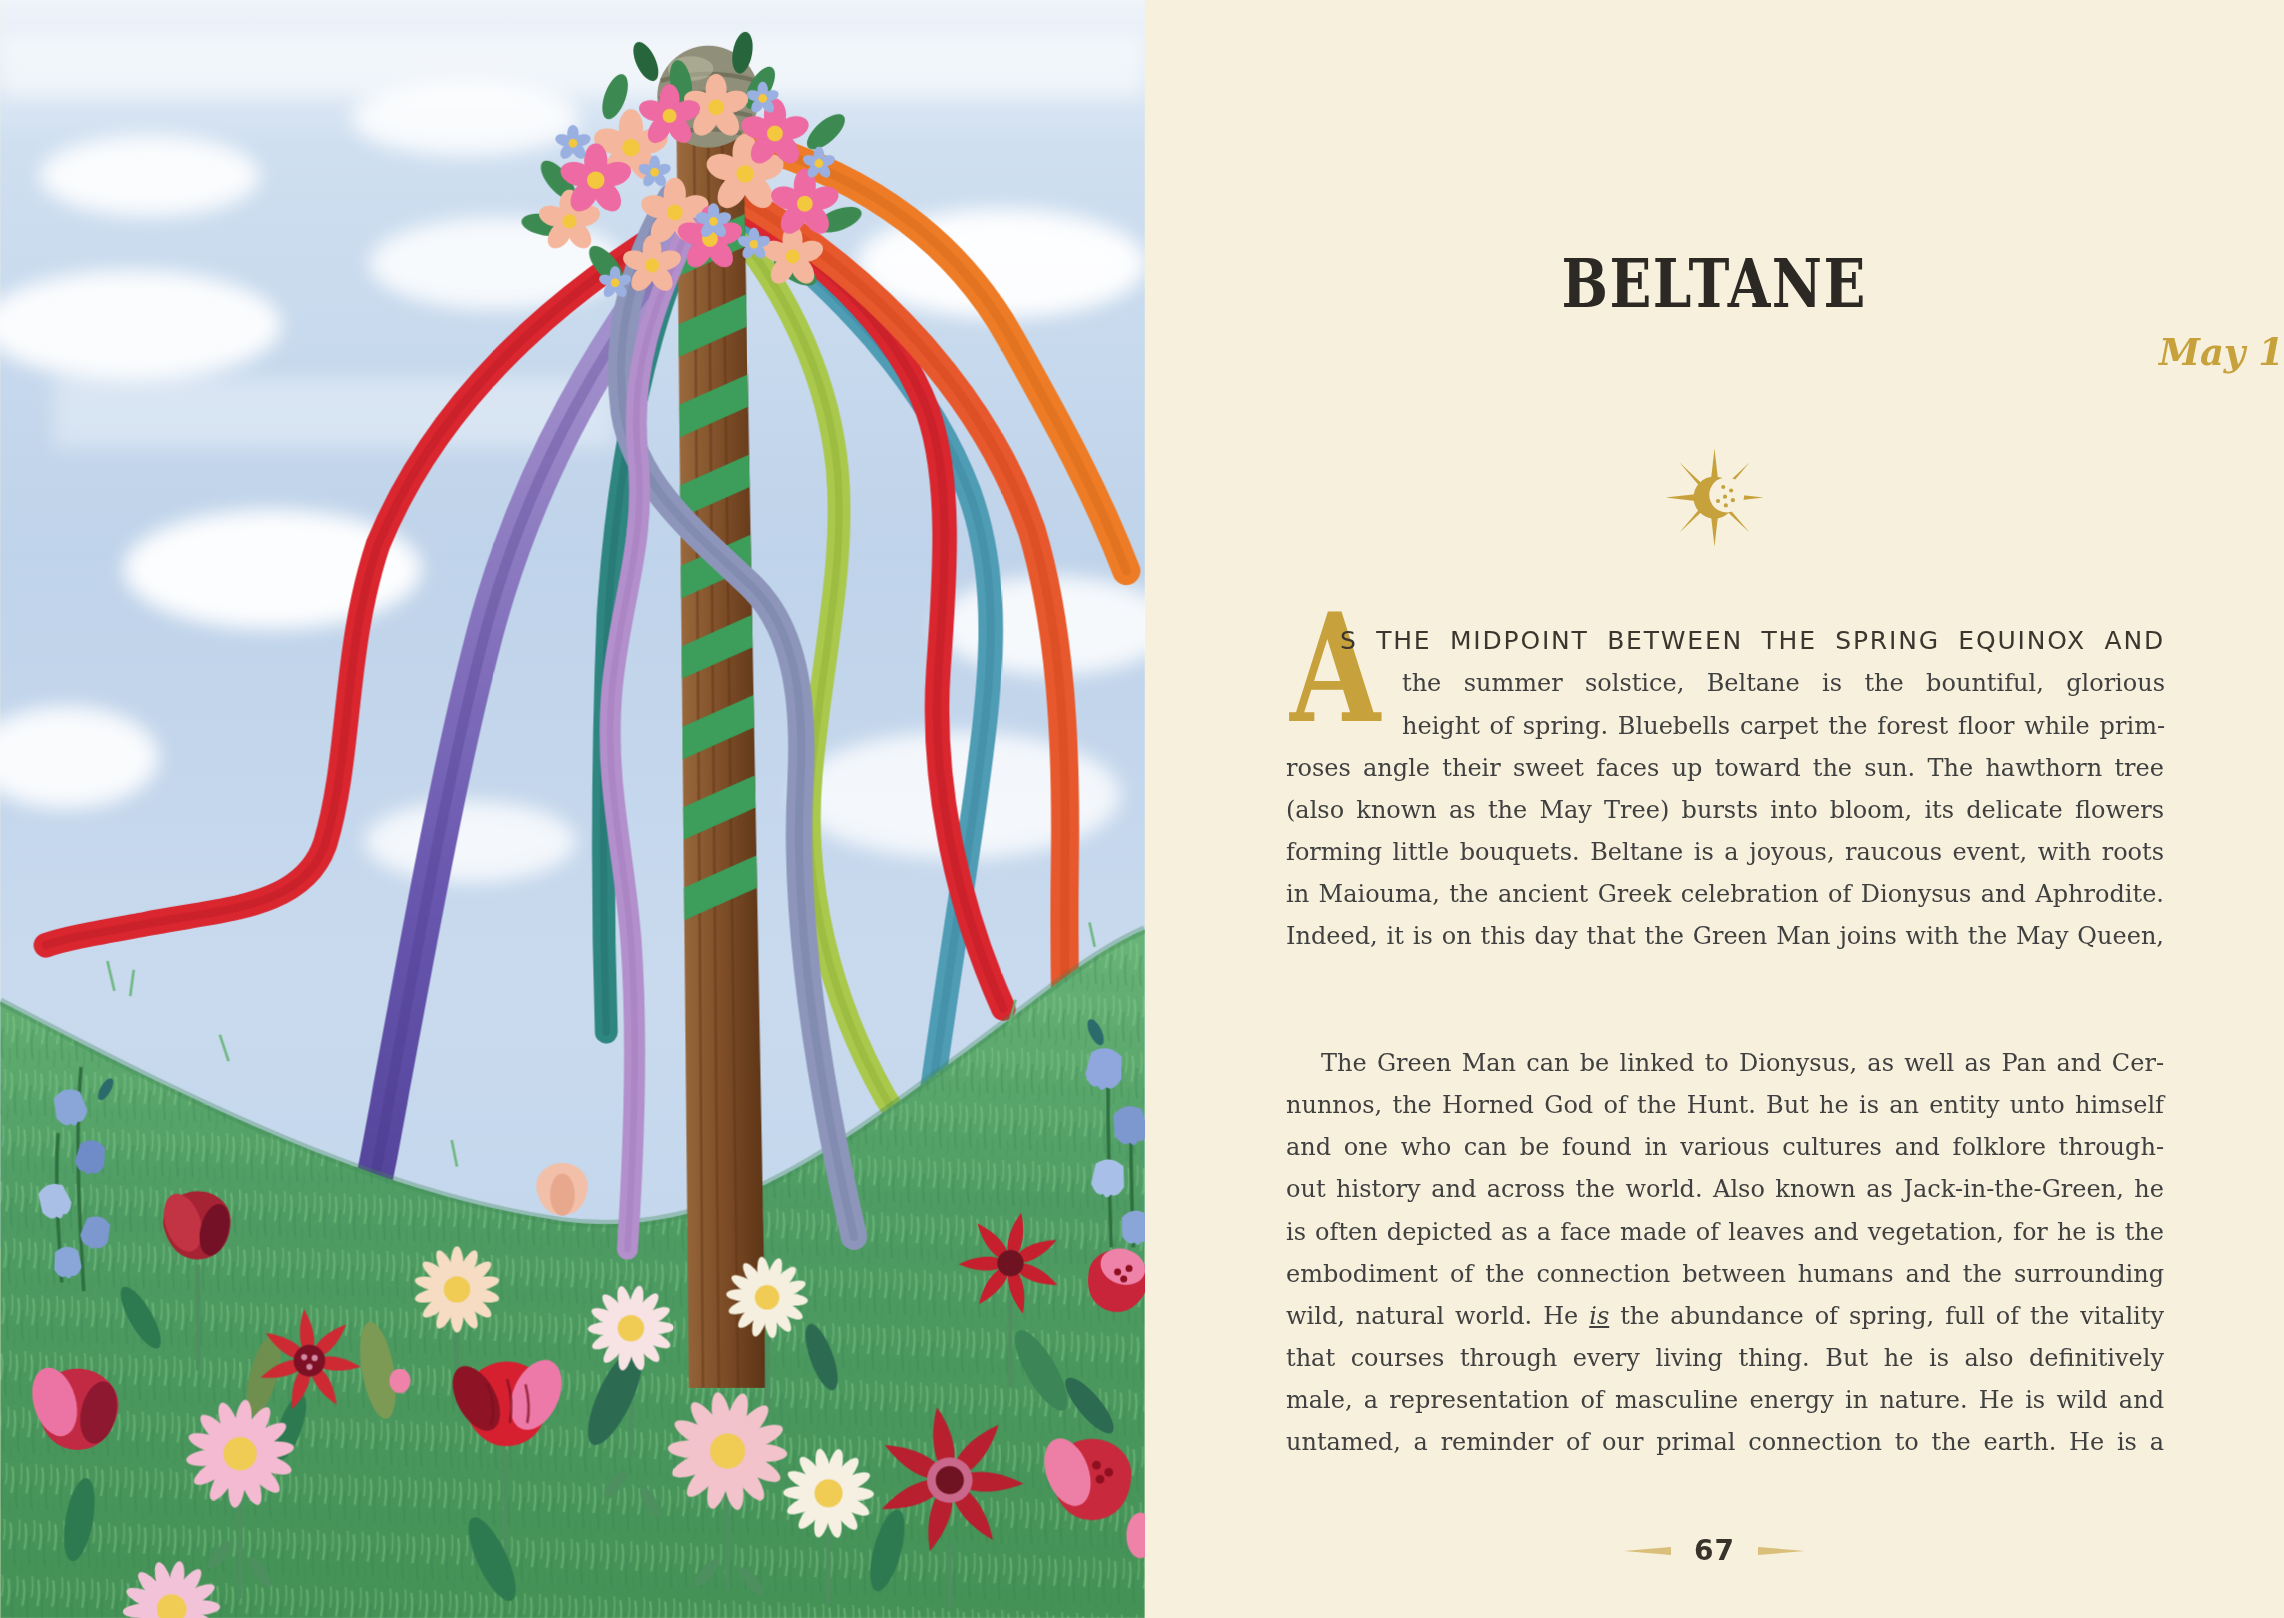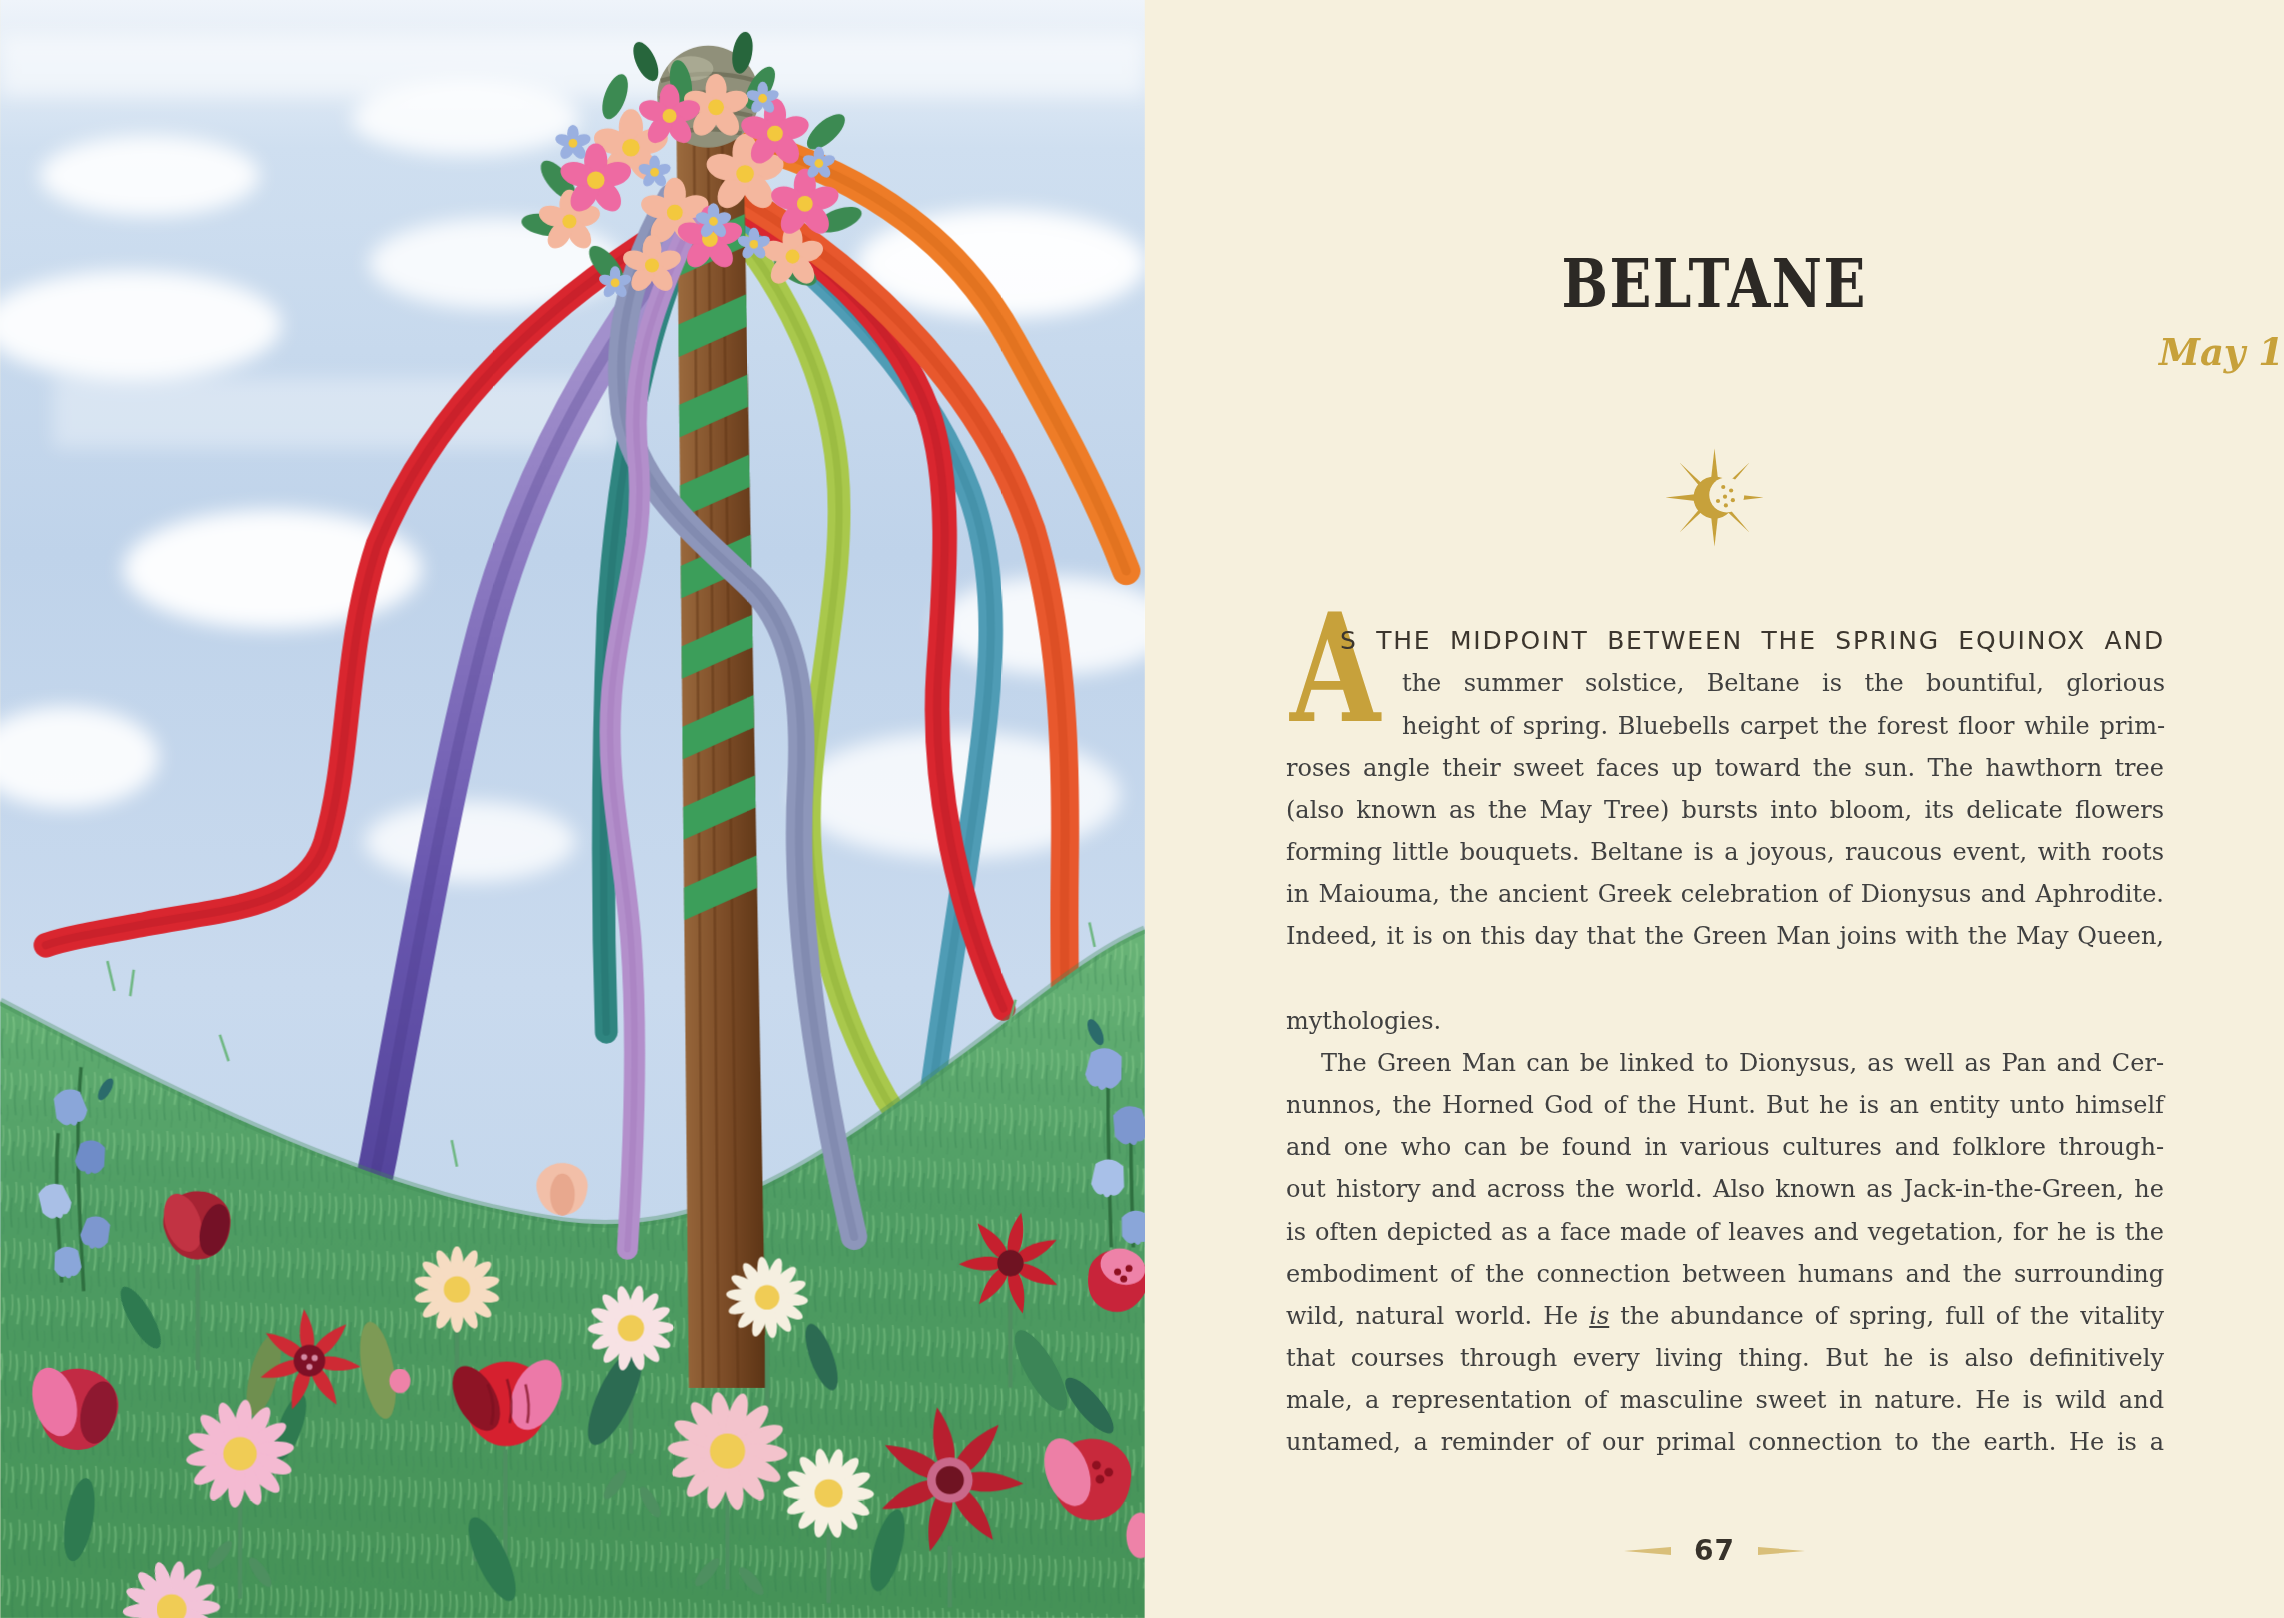--- a/index.html
+++ b/index.html
@@ -401,30 +401,29 @@
     <div class="dropcap">A</div>
 
     <div class="bl n1" style="top:620px">S THE MIDPOINT BETWEEN THE SPRING EQUINOX AND</div>
     <div class="bl ind" style="top:662px">the summer solstice, Beltane is the bountiful, glorious</div>
     <div class="bl ind" style="top:705px">height of spring. Bluebells carpet the forest floor while prim-</div>
     <div class="bl" style="top:747px">roses angle their sweet faces up toward the sun. The hawthorn tree</div>
     <div class="bl" style="top:789px">(also known as the May Tree) bursts into bloom, its delicate flowers</div>
     <div class="bl" style="top:831px">forming little bouquets. Beltane is a joyous, raucous event, with roots</div>
     <div class="bl" style="top:873px">in Maiouma, the ancient Greek celebration of Dionysus and Aphrodite.</div>
     <div class="bl" style="top:915px">Indeed, it is on this day that the Green Man joins with the May Queen,</div>
-    <div class="bl short" style="top:1000px">mythologies.</div>
     <div class="bl" style="top:1084px">nunnos, the Horned God of the Hunt. But he is an entity unto himself</div>
     <div class="bl pind" style="top:1042px">The Green Man can be linked to Dionysus, as well as Pan and Cer-</div>
     <div class="bl" style="top:1126px">and one who can be found in various cultures and folklore through-</div>
     <div class="bl" style="top:1168px">out history and across the world. Also known as Jack-in-the-Green, he</div>
     <div class="bl" style="top:1211px">is often depicted as a face made of leaves and vegetation, for he is the</div>
     <div class="bl" style="top:1253px">embodiment of the connection between humans and the surrounding</div>
     <div class="bl" style="top:1295px"><span>wild, natural world. He </span><em>is</em><span> the abundance of spring, full of the vitality</span></div>
     <div class="bl" style="top:1337px">that courses through every living thing. But he is also definitively</div>
-    <div class="bl" style="top:1379px">male, a representation of masculine sweet in nature. He is wild and</div>
+    <div class="bl" style="top:1379px">male, a representation of masculine energy in nature. He is wild and</div>
     <div class="bl" style="top:1421px">untamed, a reminder of our primal connection to the earth. He is a</div>
 
     <div class="folio">
       <div class="wedgeL"></div>
       <div class="num">67</div>
       <div class="wedgeR"></div>
     </div>
   </div>
 </div>
 

